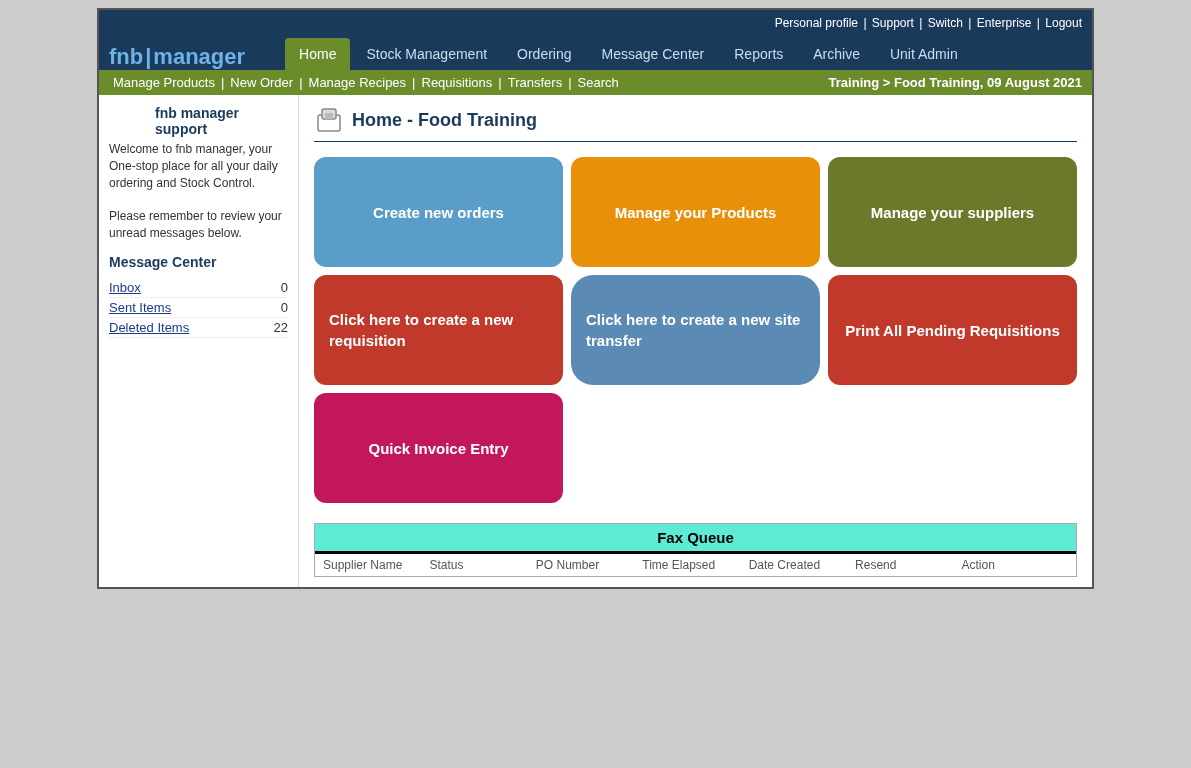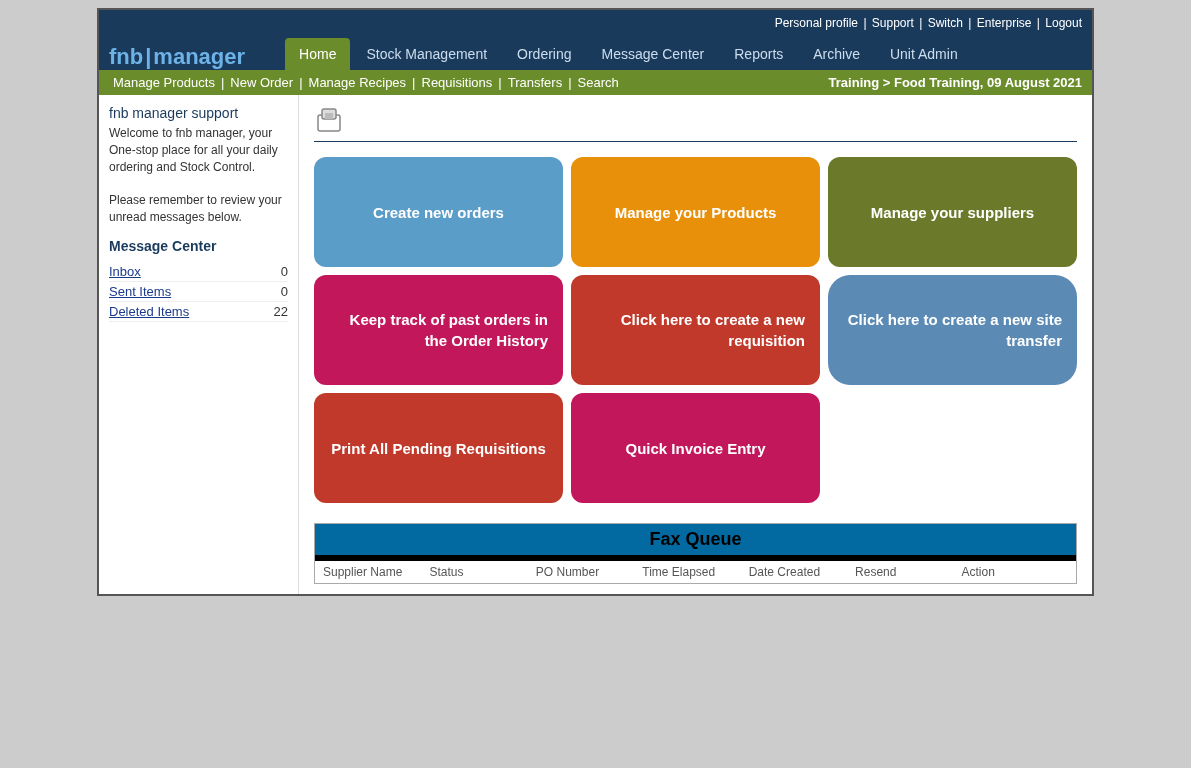--- a/index.html
+++ b/index.html
@@ -98,24 +98,25 @@
     }
 
     
     .sidebar {
       width: 200px;
       min-width: 200px;
       padding: 10px;
       border-right: 1px solid #ddd;
     }
     .sidebar-title {
-      font-weight: normal;
+      font-weight: bold;
       font-size: 14px;
       color: #1a3a5c;
       margin-bottom: 4px;
+      margin-left: 46px;
     }
     .sidebar-desc {
       font-size: 12px;
       color: #333;
       margin-bottom: 12px;
       line-height: 1.4;
     }
     .msg-center-title {
       font-weight: bold;
       font-size: 14px;
@@ -170,21 +171,21 @@
       grid-template-columns: repeat(3, 1fr);
       gap: 8px;
       margin-bottom: 20px;
     }
     .tile {
       border-radius: 12px;
       padding: 20px 15px;
       display: flex;
       align-items: center;
       justify-content: center;
-      text-align: right;
+      text-align: left;
       font-weight: bold;
       font-size: 15px;
       color: #fff;
       cursor: pointer;
       min-height: 110px;
       line-height: 1.4;
     }
     .tile-blue { background: #5b9dc9; }
     .tile-olive { background: #6b7a2a; }
     .tile-orange { background: #e8900a; }
@@ -193,26 +194,26 @@
     .tile-steelblue { background: #5b8ab5; border-radius: 22px; }
     .tile-darkred { background: #c0392b; }
     .tile-magenta { background: #c2185b; }
 
     
     .fax-queue {
       border: 1px solid #aaa;
       margin-top: 5px;
     }
     .fax-queue-header {
-      background: #0369a1;
+      background: #5eead4;
       text-align: center;
       padding: 5px;
       font-weight: bold;
-      font-size: 18px;
-      border-bottom: 6px solid #000000;
+      font-size: 15px;
+      border-bottom: 3px solid #000000;
     }
     .fax-queue-cols {
       display: flex;
       padding: 4px 8px;
       font-size: 12px;
       color: #555;
     }
     .fax-queue-cols span {
       flex: 1;
     }
@@ -290,27 +291,27 @@
 
     <div class="content-panel">
       <div class="page-header">
         <div class="page-header-icon">
           <svg width="26" height="26" viewBox="0 0 26 26">
             <rect x="2" y="8" width="22" height="16" rx="2" fill="none" stroke="#888" stroke-width="1.5"></rect>
             <rect x="6" y="2" width="14" height="10" rx="2" fill="#ddd" stroke="#888" stroke-width="1.5"></rect>
             <rect x="9" y="6" width="8" height="6" fill="#bbb"></rect>
           </svg>
         </div>
+        <div class="page-title">Home - Food Training</div>
       </div>
 
       <div class="tiles-grid">
         <div class="tile tile-blue">Create new orders</div>
         <div class="tile tile-orange">Manage your Products</div>
         <div class="tile tile-olive">Manage your suppliers</div>
-        <div class="tile tile-pink">Keep track of past orders in the Order History</div>
         <div class="tile tile-red">Click here to create a new requisition</div>
         <div class="tile tile-steelblue">Click here to create a new site transfer</div>
         <div class="tile tile-darkred">Print All Pending Requisitions</div>
         <div class="tile tile-magenta">Quick Invoice Entry</div>
       </div>
 
       <div class="fax-queue">
         <div class="fax-queue-header">Fax Queue</div>
         <div class="fax-queue-cols">
           <span>Supplier Name</span>

